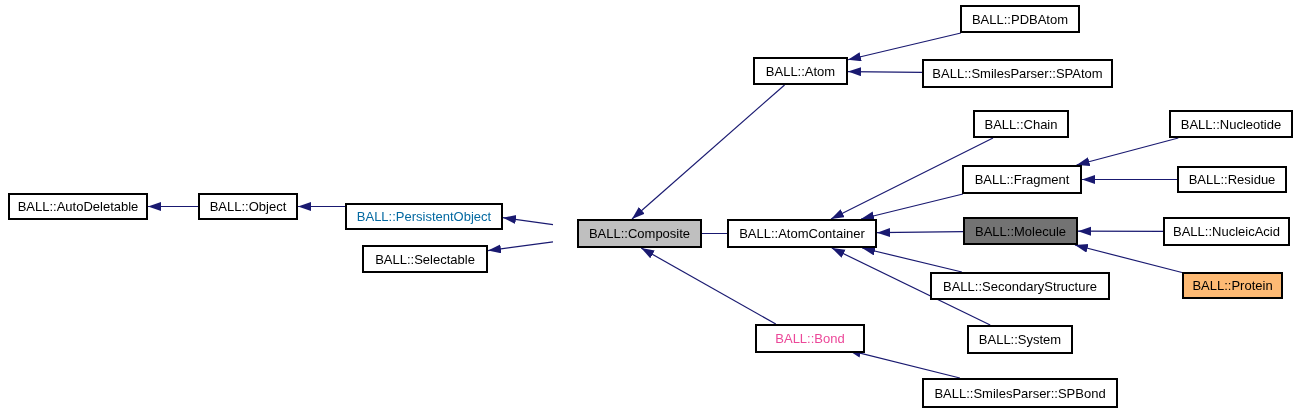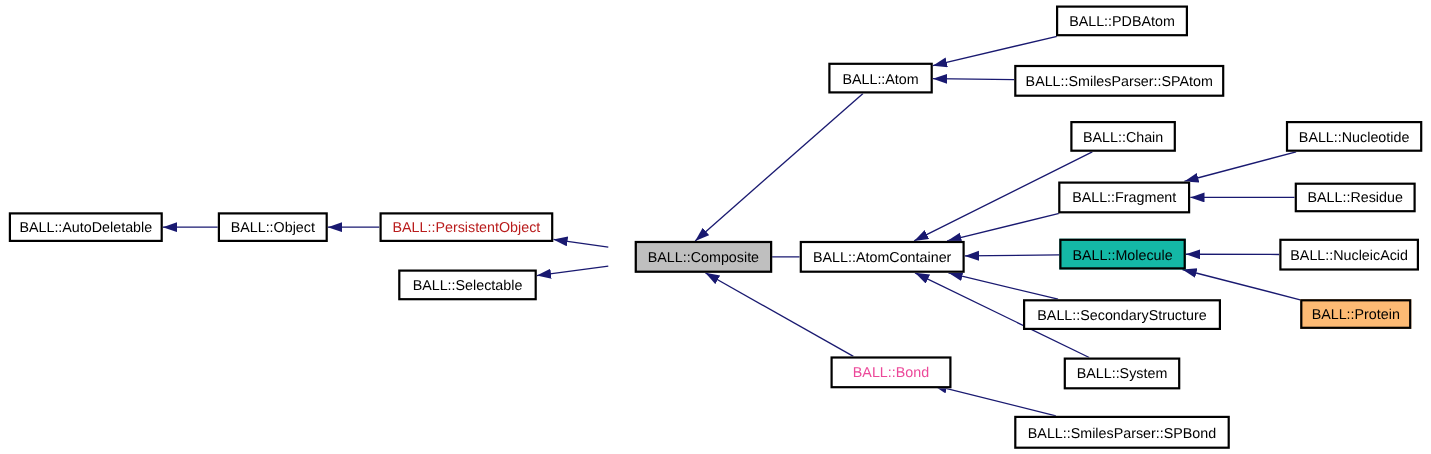--- a/index.html
+++ b/index.html
@@ -71,31 +71,31 @@
         <line x1="1178.2792792792793" y1="138" x2="1076.6036036036037" y2="165" stroke="#191970" stroke-width="1.2" marker-end="url(#arrowhead)"></line>
         <line x1="1177" y1="179.5" x2="1082" y2="179.5" stroke="#191970" stroke-width="1.2" marker-end="url(#arrowhead)"></line>
         <line x1="1163" y1="231.34587378640776" x2="1078" y2="231.13956310679612" stroke="#191970" stroke-width="1.2" marker-end="url(#arrowhead)"></line>
         <line x1="1182" y1="272.5176886792453" x2="1074.9587155963302" y2="245" stroke="#191970" stroke-width="1.2" marker-end="url(#arrowhead)"></line>
         <line x1="959.8623853211009" y1="378" x2="848" y2="350.0983981693364" stroke="#191970" stroke-width="1.2" marker-end="url(#arrowhead)"></line>
       </g>
   </svg>
   <div>
       <div class="node" style="left: 8px; top: 193px; width: 140px; height: 27px; border-color: rgb(0, 0, 0); background: rgb(255, 255, 255); color: rgb(0, 0, 0);">BALL::AutoDeletable</div>
       <div class="node" style="left: 198px; top: 193px; width: 100px; height: 27px; border-color: rgb(0, 0, 0); background: rgb(255, 255, 255); color: rgb(0, 0, 0);">BALL::Object</div>
-      <div class="node" style="left: 345px; top: 193px; width: 158px; height: 27px; border-color: rgb(0, 0, 0); background: rgb(255, 255, 255); color: #b91c1c;">BALL::PersistentObject</div>
+      <div class="node" style="left: 345px; top: 203px; width: 158px; height: 27px; border-color: rgb(0, 0, 0); background: rgb(255, 255, 255); color: #0369a1;">BALL::PersistentObject</div>
       <div class="node" style="left: 362px; top: 245px; width: 126px; height: 28px; border-color: rgb(0, 0, 0); background: rgb(255, 255, 255); color: rgb(0, 0, 0);">BALL::Selectable</div>
       <div class="node highlighted" style="left: 553px; top: 219px; width: 125px; height: 29px; border-color: rgb(0, 0, 0); background: rgb(191, 191, 191); color: rgb(0, 0, 0); margin-left: 24px;">BALL::Composite</div>
       <div class="node" style="left: 753px; top: 57px; width: 95px; height: 28px; border-color: rgb(0, 0, 0); background: rgb(255, 255, 255); color: rgb(0, 0, 0);">BALL::Atom</div>
       <div class="node" style="left: 727px; top: 219px; width: 150px; height: 29px; border-color: rgb(0, 0, 0); background: rgb(255, 255, 255); color: rgb(0, 0, 0);">BALL::AtomContainer</div>
       <div class="node" style="left: 755px; top: 324px; width: 110px; height: 29px; border-color: rgb(0, 0, 0); background: rgb(255, 255, 255); color: #ec4899;">BALL::Bond</div>
       <div class="node" style="left: 960px; top: 5px; width: 120px; height: 28px; border-color: rgb(0, 0, 0); background: rgb(255, 255, 255); color: rgb(0, 0, 0);">BALL::PDBAtom</div>
       <div class="node" style="left: 922px; top: 59px; width: 191px; height: 29px; border-color: rgb(0, 0, 0); background: rgb(255, 255, 255); color: rgb(0, 0, 0);">BALL::SmilesParser::SPAtom</div>
       <div class="node" style="left: 973px; top: 110px; width: 96px; height: 28px; border-color: rgb(0, 0, 0); background: rgb(255, 255, 255); color: rgb(0, 0, 0);">BALL::Chain</div>
       <div class="node" style="left: 962px; top: 165px; width: 120px; height: 29px; border-color: rgb(0, 0, 0); background: rgb(255, 255, 255); color: rgb(0, 0, 0);">BALL::Fragment</div>
-      <div class="node" style="left: 963px; top: 217px; width: 115px; height: 28px; border-color: rgb(0, 0, 0); background: #14b8a6; color: rgb(0, 0, 0);">BALL::Molecule</div>
+      <div class="node" style="left: 963px; top: 217px; width: 115px; height: 28px; border-color: rgb(0, 0, 0); background: #737373; color: rgb(0, 0, 0);">BALL::Molecule</div>
       <div class="node" style="left: 930px; top: 272px; width: 180px; height: 28px; border-color: rgb(0, 0, 0); background: rgb(255, 255, 255); color: rgb(0, 0, 0);">BALL::SecondaryStructure</div>
       <div class="node" style="left: 967px; top: 325px; width: 106px; height: 29px; border-color: rgb(0, 0, 0); background: rgb(255, 255, 255); color: rgb(0, 0, 0);">BALL::System</div>
       <div class="node" style="left: 922px; top: 378px; width: 196px; height: 30px; border-color: rgb(0, 0, 0); background: rgb(255, 255, 255); color: rgb(0, 0, 0);">BALL::SmilesParser::SPBond</div>
       <div class="node" style="left: 1169px; top: 110px; width: 124px; height: 28px; border-color: rgb(0, 0, 0); background: rgb(255, 255, 255); color: rgb(0, 0, 0);">BALL::Nucleotide</div>
       <div class="node" style="left: 1177px; top: 166px; width: 110px; height: 27px; border-color: rgb(0, 0, 0); background: rgb(255, 255, 255); color: rgb(0, 0, 0);">BALL::Residue</div>
       <div class="node" style="left: 1163px; top: 217px; width: 127px; height: 29px; border-color: rgb(0, 0, 0); background: rgb(255, 255, 255); color: rgb(0, 0, 0);">BALL::NucleicAcid</div>
       <div class="node" style="left: 1182px; top: 272px; width: 101px; height: 27px; border-color: rgb(0, 0, 0); background: #fdba74; color: rgb(0, 0, 0);">BALL::Protein</div>
     </div>
 </div>
 

